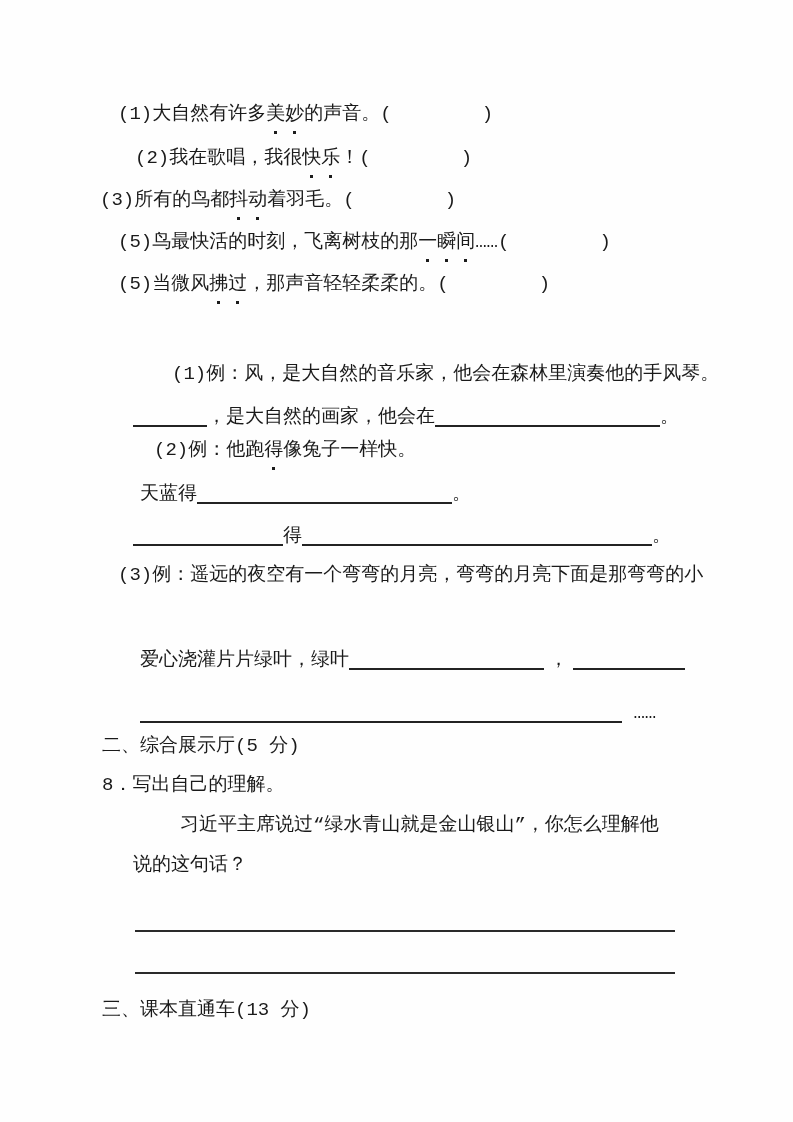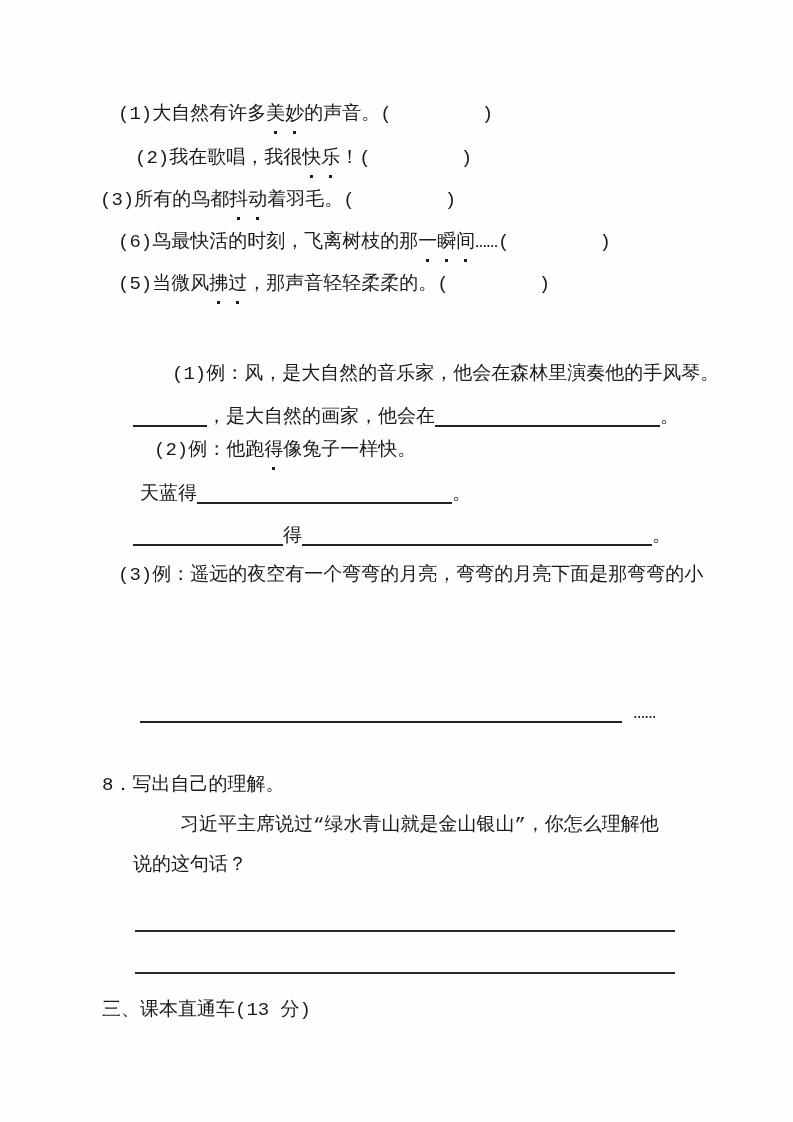--- a/index.html
+++ b/index.html
@@ -52,21 +52,21 @@
   <div class="ln" style="top:101px;left:118px;">
     <span>(1)大自然有许多</span><span class="emph">美妙</span><span>的声音。</span><span>(</span><span class="paren-gap"></span><span>)</span>
   </div>
   <div class="ln" style="top:145px;left:135px;">
     <span>(2)我在歌唱，我很</span><span class="emph">快乐</span><span>！</span><span>(</span><span class="paren-gap"></span><span>)</span>
   </div>
   <div class="ln" style="top:187px;left:100px;">
     <span>(3)所有的鸟都</span><span class="emph">抖动</span><span>着羽毛。</span><span>(</span><span class="paren-gap"></span><span>)</span>
   </div>
   <div class="ln" style="top:229px;left:118px;">
-    <span>(6)鸟最快活的时刻，飞离树枝的那</span><span class="emph">一瞬间</span><span>……</span><span>(</span><span class="paren-gap"></span><span>)</span>
+    <span>(5)鸟最快活的时刻，飞离树枝的那</span><span class="emph">一瞬间</span><span>……</span><span>(</span><span class="paren-gap"></span><span>)</span>
   </div>
   <div class="ln" style="top:271px;left:118px;">
     <span>(5)当微风</span><span class="emph">拂过</span><span>，那声音轻轻柔柔的。</span><span>(</span><span class="paren-gap"></span><span>)</span>
   </div>
 
 
   <div class="ln" style="top:361px;left:130px;margin-left:42px;">
     <span>(1)例：风，是大自然的音乐家，他会在森林里演奏他的手风琴。</span>
   </div>
   <div class="ln" style="top:404px;left:133px;">
@@ -79,24 +79,30 @@
   <div class="ln" style="top:481px;left:140px;">
     <span>天蓝得</span><span class="blank" style="width:255px;"></span><span>。</span>
   </div>
   <div class="ln" style="top:523px;left:133px;">
     <span class="blank" style="width:150px;"></span><span>得</span><span class="blank" style="width:350px;"></span><span>。</span>
   </div>
 
   <div class="ln" style="top:562px;left:118px;">
     <span>(3)例：遥远的夜空有一个弯弯的月亮，弯弯的月亮下面是那弯弯的小</span>
   </div>
+  <div class="ln" style="top:647px;left:140px;">
+    <span>爱心浇灌片片绿叶，绿叶</span><span class="blank" style="width:195px;"></span><span class="sep-comma">，</span><span class="blank" style="width:112px;"></span>
+  </div>
   <div class="ln" style="top:700px;left:140px;">
     <span class="blank" style="width:482px;"></span> <span>……</span>
   </div>
 
+  <div class="ln" style="top:733px;left:102px;">
+    <span>二、综合展示厅(5 分)</span>
+  </div>
 
   <div class="ln" style="top:772px;left:102px;">
     <span>8．写出自己的理解。</span>
   </div>
   <div class="ln" style="top:812px;left:180px;">
     <span>习近平主席说过“绿水青山就是金山银山”，你怎么理解他</span>
   </div>
   <div class="ln" style="top:852px;left:133px;">
     <span>说的这句话？</span>
   </div>

